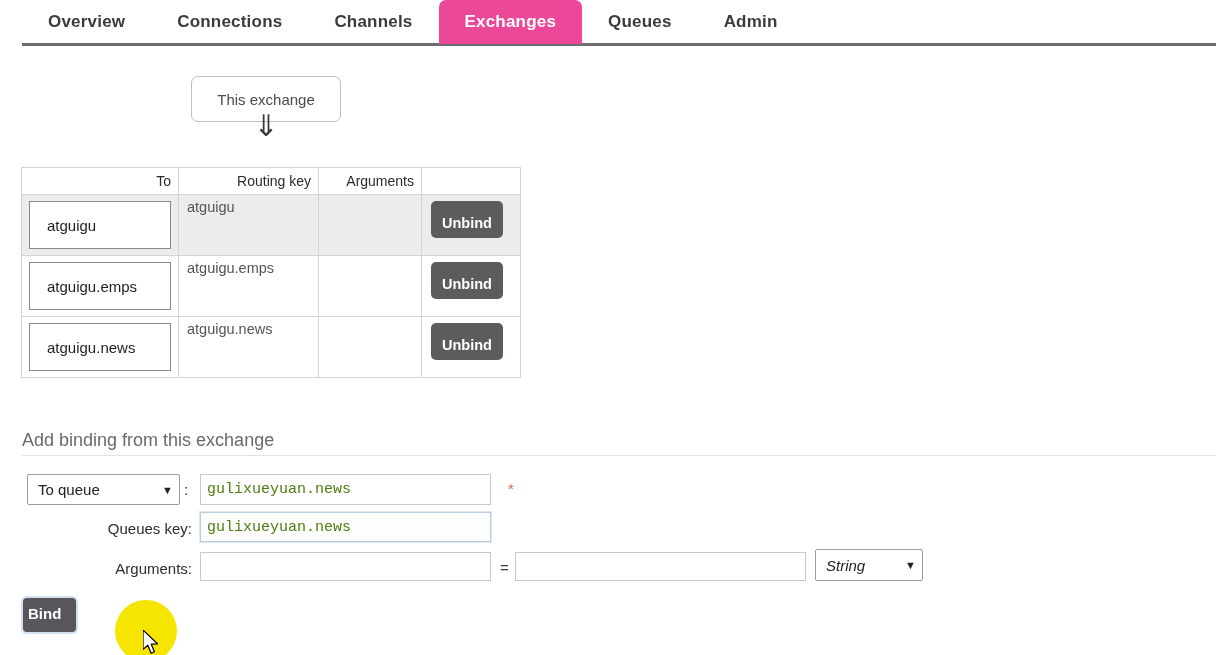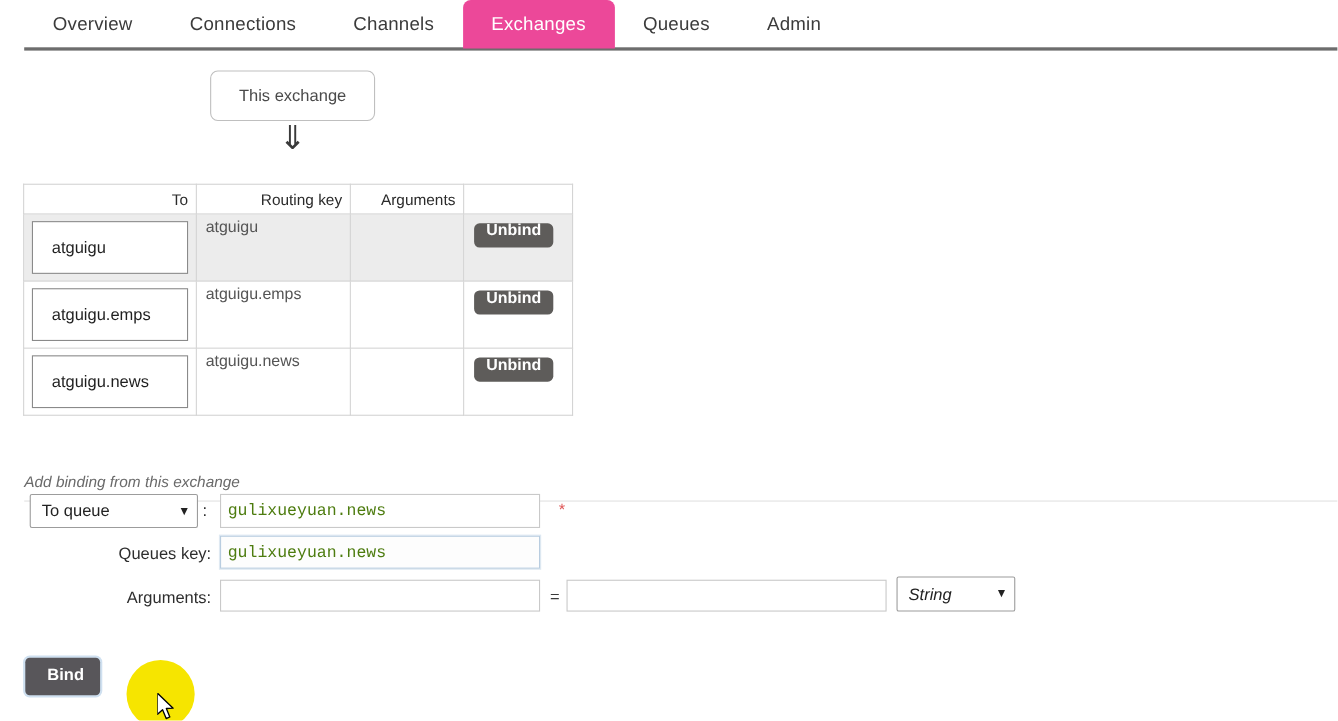--- a/index.html
+++ b/index.html
@@ -40,40 +40,40 @@
     height: 44px;
     display: flex;
     align-items: stretch;
   }
   .tab {
     display: flex;
     align-items: center;
     justify-content: center;
     padding: 0 26px;
     font-size: 17px;
-    font-weight: normal;
+    font-weight: bold;
     color: #3b3b3b;
     letter-spacing: 0.2px;
     cursor: pointer;
     height: 44px;
     box-sizing: border-box;
     background: transparent;
     border-radius: 7px 7px 0 0;
     white-space: nowrap;
   }
   .tab.active {
     background: #ec4899;
     color: #ffffff;
   }
 
   
   .exchange-box {
     position: absolute;
     left: 191px;
-    top: 64px;
+    top: 76px;
     width: 150px;
     height: 46px;
     border: 1px solid #bfbfbf;
     border-radius: 7px;
     background: #ffffff;
     display: flex;
     align-items: center;
     justify-content: center;
     font-size: 15px;
     color: #4a4a4a;
@@ -145,50 +145,49 @@
   }
   .unbind-wrap {
     padding: 6px 0 0 9px;
   }
   .btn-unbind {
     display: inline-block;
     background: #5e5c5a;
     color: #ffffff;
     font-size: 14.5px;
     font-weight: bold;
-    padding: 0 11px 6px 11px;
+    padding: 15px 11px 6px 11px;
     border: none;
     border-radius: 5px;
     cursor: pointer;
     font-family: "Liberation Sans", sans-serif;
     line-height: 1.1;
   }
 
   
   .section-title {
     position: absolute;
     left: 22px;
     top: 430px;
-    font-size: 14px;
+    font-size: 18px;
     color: #6a6a6a;
-    font-style: italic;
   }
   .section-rule {
     position: absolute;
     left: 22px;
     top: 455px;
     width: 1194px;
     height: 1px;
     background: #e2e2e2;
   }
 
   .form-area {
     position: absolute;
     left: 0;
-    top: 445px;
+    top: 470px;
     width: 1072px;
   }
   .frow {
     position: relative;
     height: 38px;
   }
   .sel {
     font-family: "Liberation Sans", sans-serif;
     font-size: 15px;
     color: #222222;
@@ -245,21 +244,21 @@
     position: absolute;
     left: 23px;
     top: 598px;
     background: #58565a;
     color: #ffffff;
     font-size: 15px;
     font-weight: bold;
     font-family: "Liberation Sans", sans-serif;
     border: none;
     border-radius: 4px;
-    padding: 8px 15px 9px 20px;
+    padding: 8px 15px 9px 5px;
     cursor: pointer;
     box-shadow: 0 0 0 2px #cfe0f0;
     line-height: 1.1;
   }
 
   
   .click-halo {
     position: absolute;
     left: 115px;
     top: 600px;

